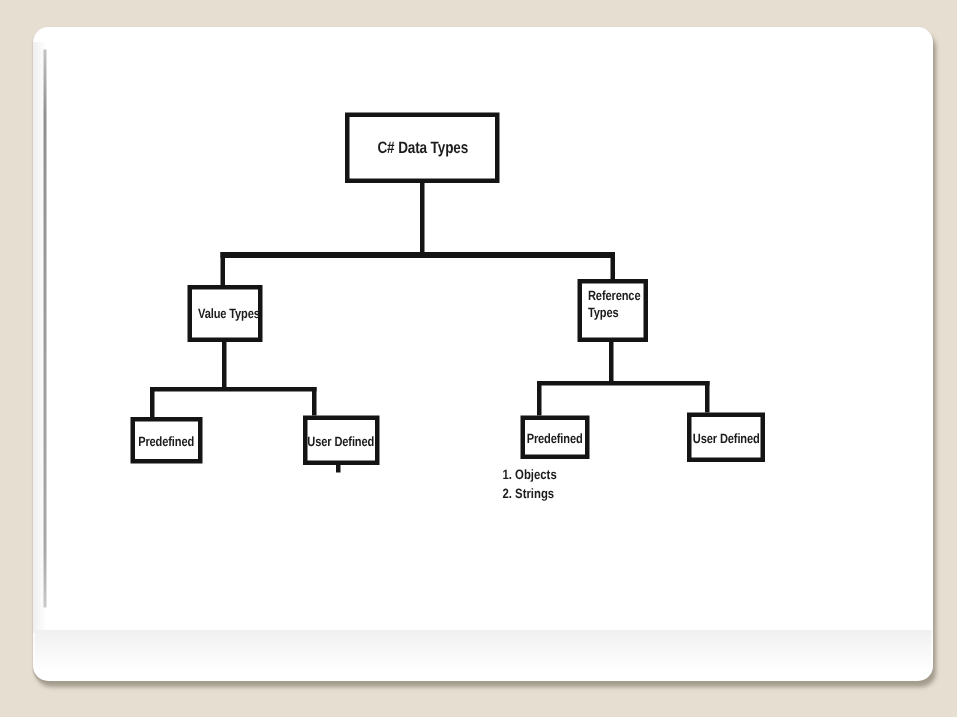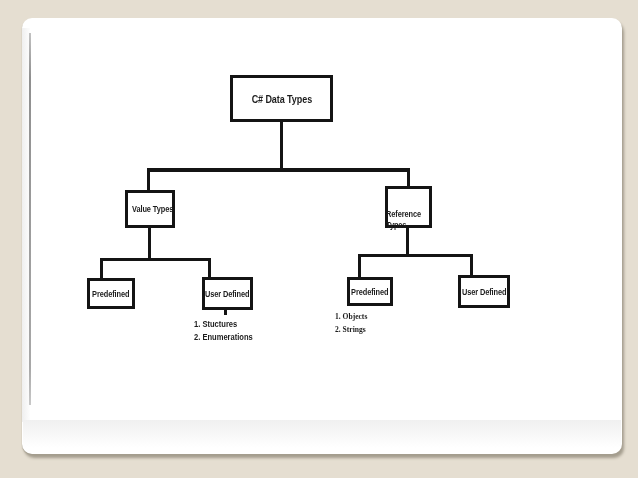--- a/index.html
+++ b/index.html
@@ -31,36 +31,36 @@
     position:absolute;box-sizing:border-box;background:#fff;
     border:3px solid var(--line,#141414);
     display:flex;align-items:center;justify-content:center;
   }
   .node .lbl{
     font-weight:bold;font-size:9px;white-space:nowrap;
     transform:scaleX(0.82);color:var(--text,#1c1c1c);letter-spacing:-0.1px;
   }
   .node.align-left{justify-content:flex-start;padding-left:4px;}
   .node.align-left .lbl{transform-origin:0 50%;}
-  .node.align-top{align-items:flex-start;padding-top:20px;justify-content:flex-end;}
+  .node.align-top{align-items:flex-start;padding-top:3px;}
   .n-root{left:230px;top:75px;width:103px;height:47px;}
   .n-root .lbl{font-size:11px;}
   .n-value{left:125px;top:190px;width:50px;height:38px;}
   .n-reference{left:385px;top:186px;width:47px;height:42px;}
   .n-reference .lbl{white-space:normal;width:46px;line-height:1.25;}
   .n-pre-l{left:87px;top:278px;width:48px;height:31px;}
   .n-user-l{left:202px;top:277px;width:51px;height:33px;}
   .n-pre-r{left:347px;top:277px;width:46px;height:29px;}
   .n-user-r{left:458px;top:275px;width:52px;height:33px;}
   .vline,.hline{position:absolute;background:var(--line,#141414);}
   .list{position:absolute;font-weight:bold;font-size:9px;line-height:13.4px;}
   .list .item{transform:scaleX(0.84);transform-origin:0 50%;white-space:nowrap;}
   .l-vt-pre{left:83px;top:316px;}
   .l-vt-user{left:194px;top:318px;}
-  .l-rt-pre{left:335px;top:310px;font-family:Liberation Serif, serif;}
+  .l-rt-pre{left:335px;top:310px;}
   .l-rt-user{left:459px;top:315px;}
 </style>
 </head>
 <body>
 
 <div class="page">
 
   <div class="card">
     <div class="left-strip"></div>
     <div class="left-line"></div>
@@ -108,24 +108,20 @@
 
     <div class="node n-pre-r">
       <span class="lbl">Predefined</span>
     </div>
 
     <div class="node n-user-r">
       <span class="lbl">User Defined</span>
     </div>
 
 
-    <div class="list l-vt-user">
-      <div class="item">1. Stuctures</div>
-      <div class="item">2. Enumerations</div>
-    </div>
 
     <div class="list l-rt-pre">
       <div class="item">1. Objects</div>
       <div class="item">2. Strings</div>
     </div>
 
 
   </div>
 </div>
 

